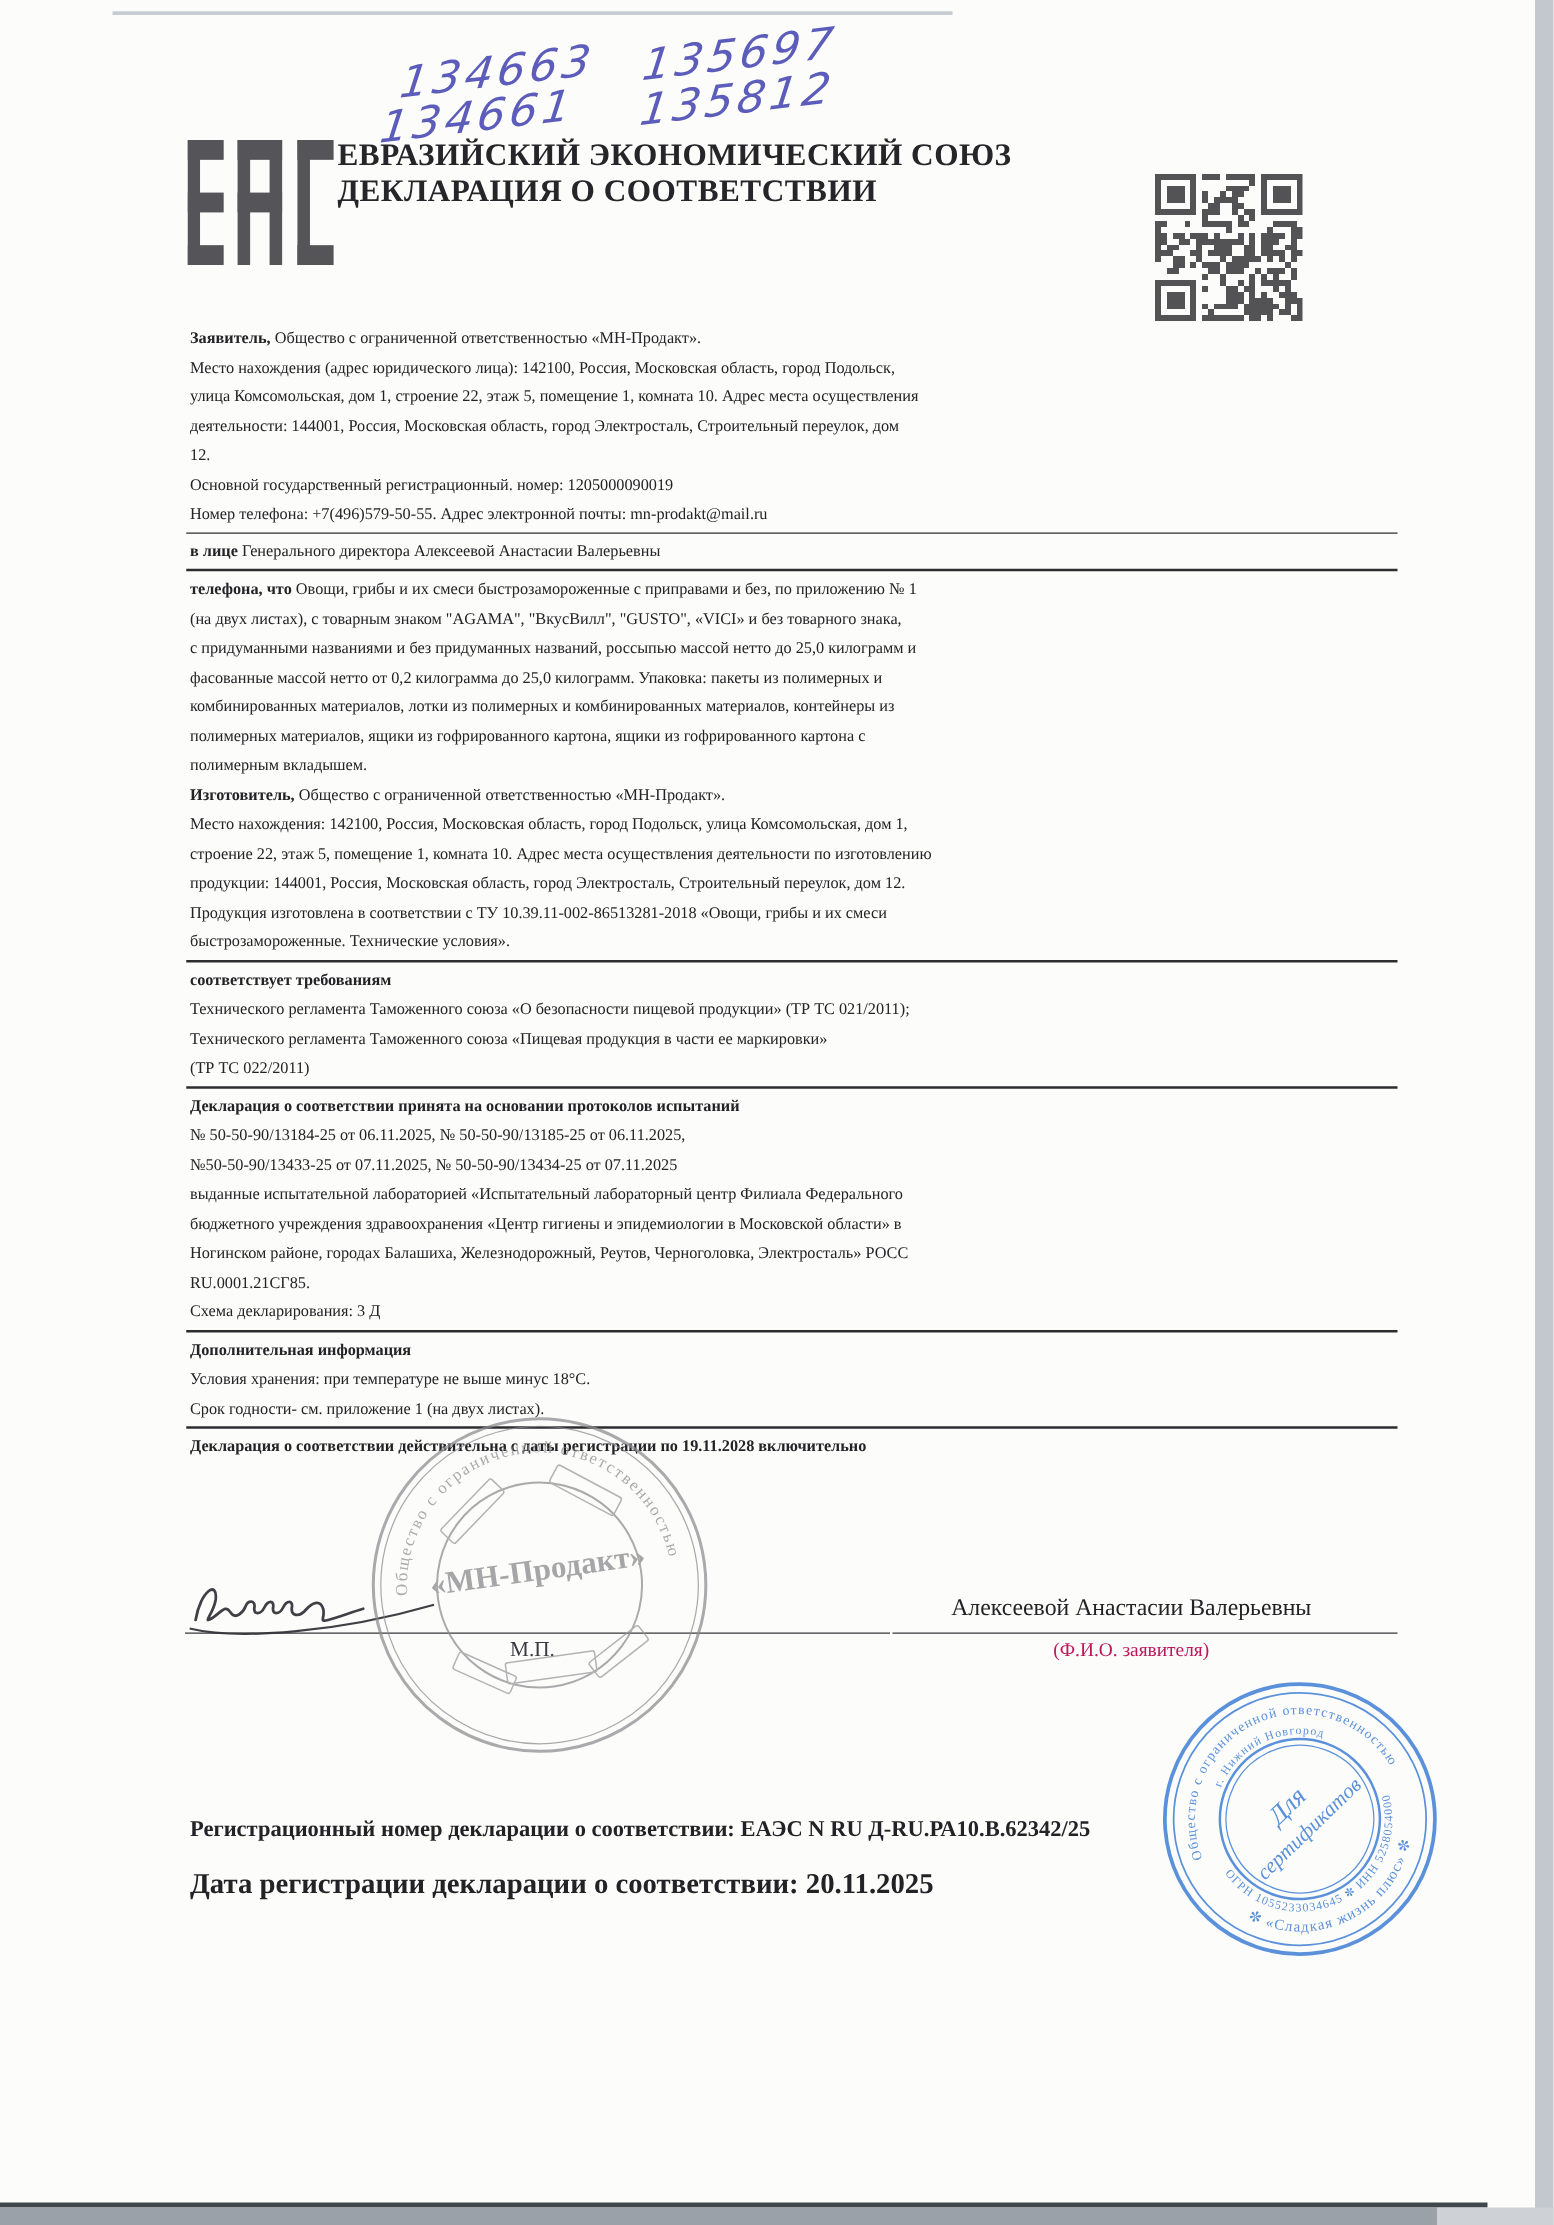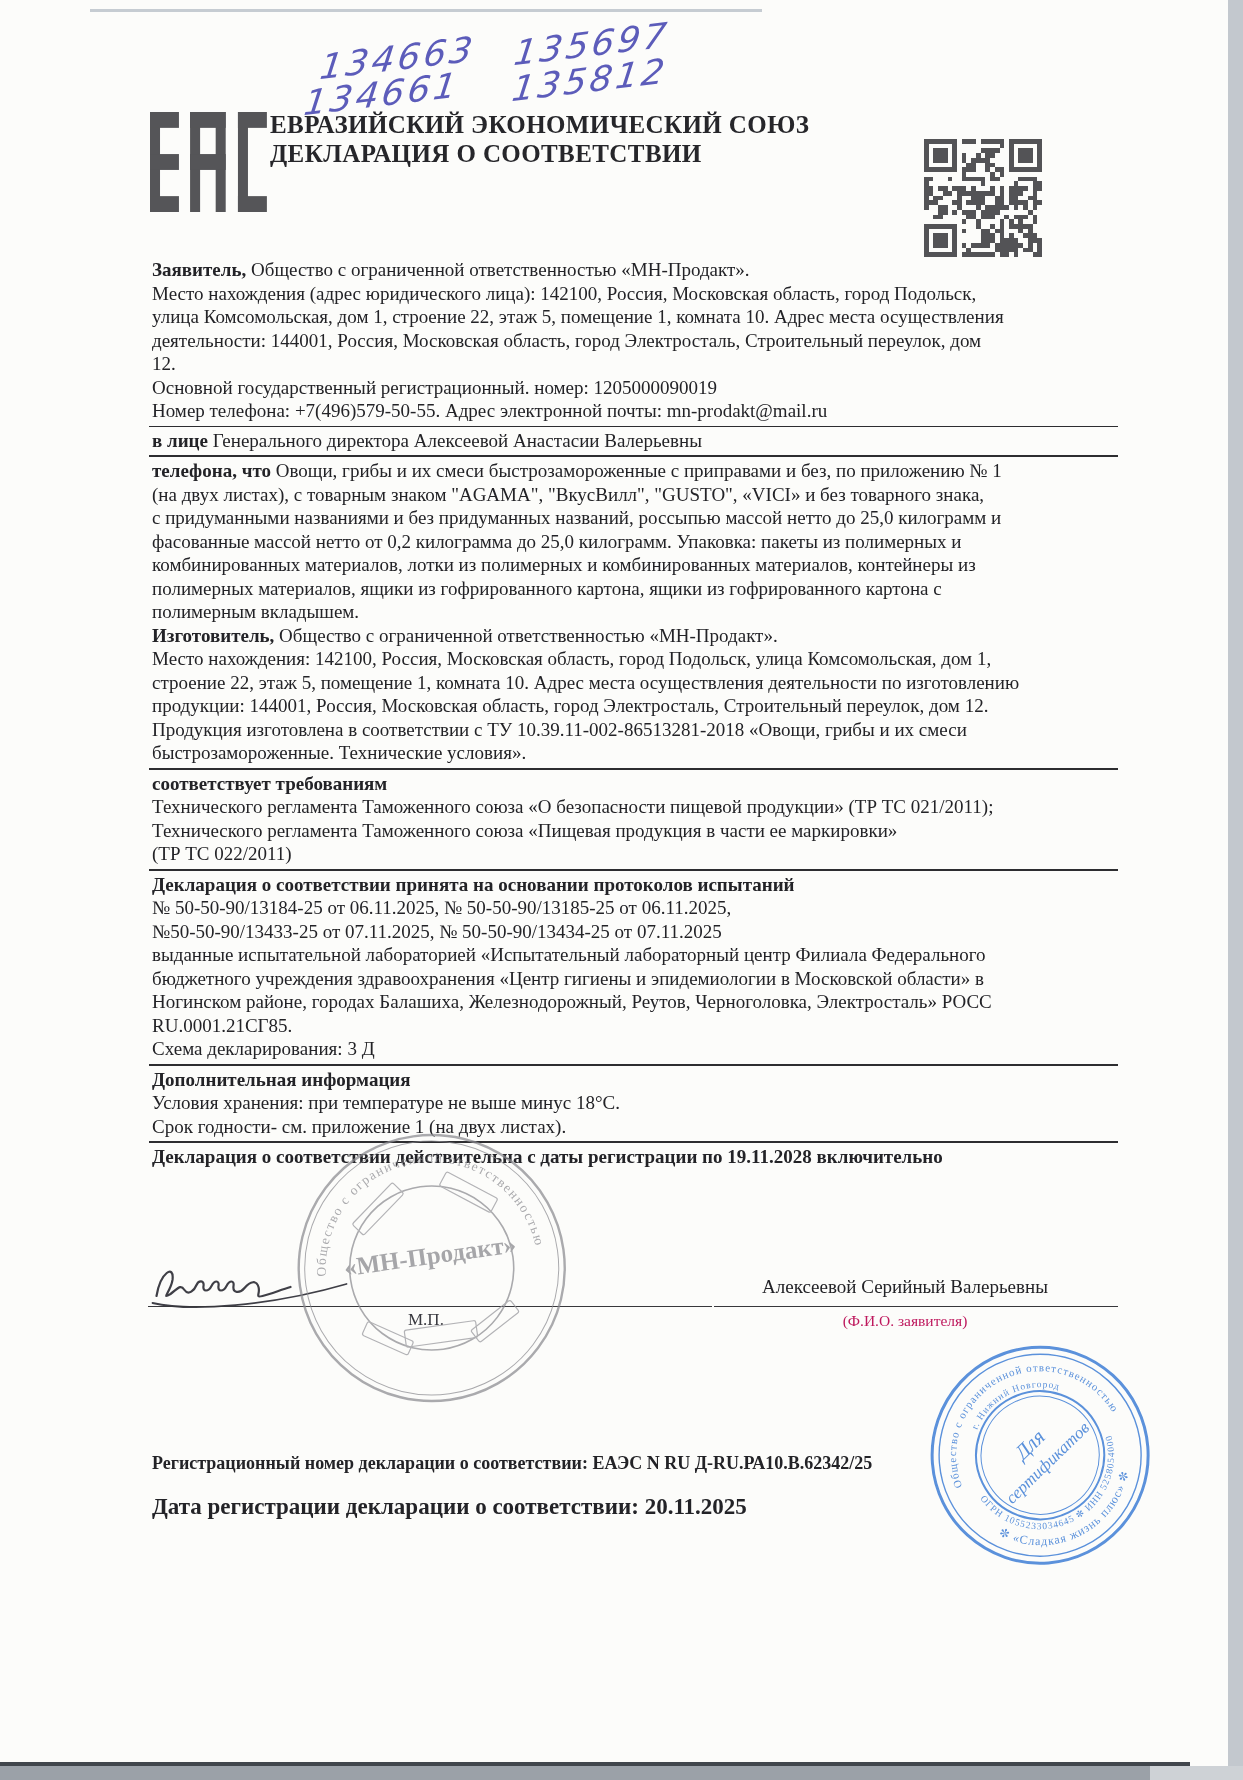--- a/index.html
+++ b/index.html
@@ -20,21 +20,21 @@
   .hw3{left:516px;top:24px;}
   .hw4{left:514px;top:60px;}
 
   
   .eac-logo{position:absolute;left:150px;top:112px;}
   .titles{position:absolute;left:270px;top:110px;width:620px;}
   .titles .t1,.titles .t2{font-weight:bold;font-size:25px;letter-spacing:.4px;color:#26262a;line-height:29px;}
   .qr{position:absolute;left:924px;top:139px;opacity:.88;}
 
   
-  .doc{position:absolute;left:152px;top:258px;width:966px;font-size:19px;line-height:23.5px;}
+  .doc{position:absolute;left:152px;top:258px;width:966px;font-size:13px;line-height:23.5px;}
   .doc p{margin:0;white-space:pre-line;}
   .doc b{font-weight:bold;}
   .rule{border-top:2px solid #2d2d30;margin:3px 0 2px -3px;}
   .rule.thin{border-top-width:1.4px;}
   .indent{padding-left:8px;}
 
   
   .sig-script{position:absolute;left:148px;top:1256px;}
   .sig-line-left{position:absolute;left:148px;top:1306px;width:564px;border-top:1.6px solid #37373b;}
   .sig-line-right{position:absolute;left:714px;top:1306px;width:404px;border-top:1.6px solid #37373b;}
@@ -385,21 +385,21 @@
       <g fill="none" stroke="#2b2b33" stroke-width="2.2" stroke-linecap="round" opacity="0.9">
         <path d="M6 40 C10 16 24 8 22 24 C20 36 10 44 20 38 C28 32 30 28 34 34 C38 40 44 34 46 29 C48 24 54 24 53 30 C52 36 58 36 61 30 C64 24 69 24 68 30 C67 36 73 36 76 30 C79 24 84 24 83 30 C82 37 89 38 94 32 C100 25 106 24 108 31 C110 38 104 42 112 40 C120 38 130 34 140 31"></path>
         <path d="M2 47 C40 56 120 50 196 28" stroke-width="1.8"></path>
       </g>
     </svg>
   </div>
 
   <div class="sig-line-left"></div>
   <div class="sig-line-right"></div>
   <div class="mp">М.П.</div>
-  <div class="fio">Алексеевой Серийный Валерьевны</div>
+  <div class="fio">Алексеевой Анастасии Валерьевны</div>
   <div class="fio-cap">(Ф.И.О. заявителя)</div>
 
   <div class="stamp-gray">
     <svg width="280" height="280" viewBox="0 0 280 280">
       <defs>
         <path id="gArcTop" d="M 34 140 A 106 106 0 0 1 246 140"></path>
         <path id="gArcBottom" d="M 46 140 A 94 94 0 0 0 234 140"></path>
       </defs>
       <g stroke="#8b8b90" fill="none">
         <circle cx="140" cy="140" r="133" stroke-width="2.4"></circle>

